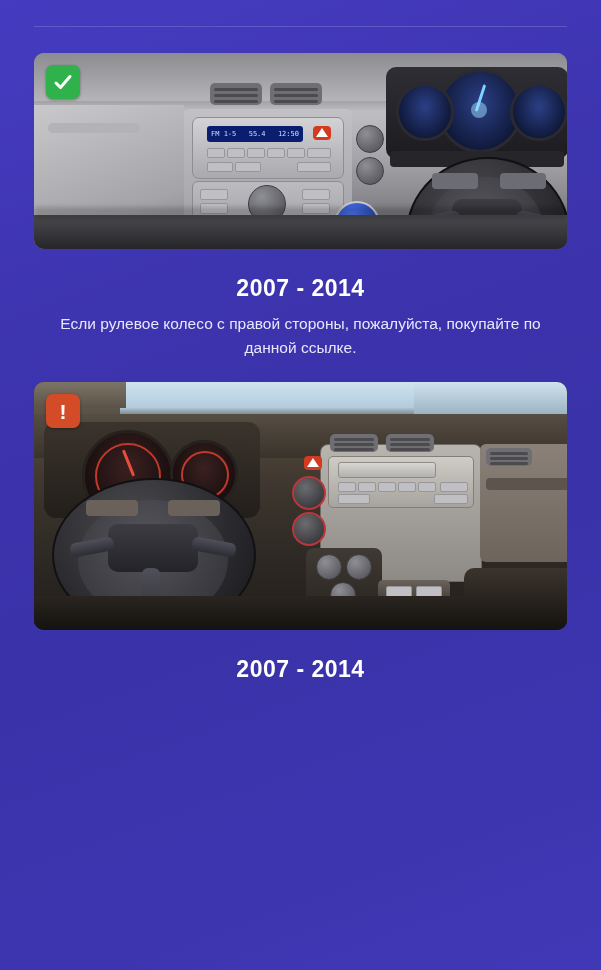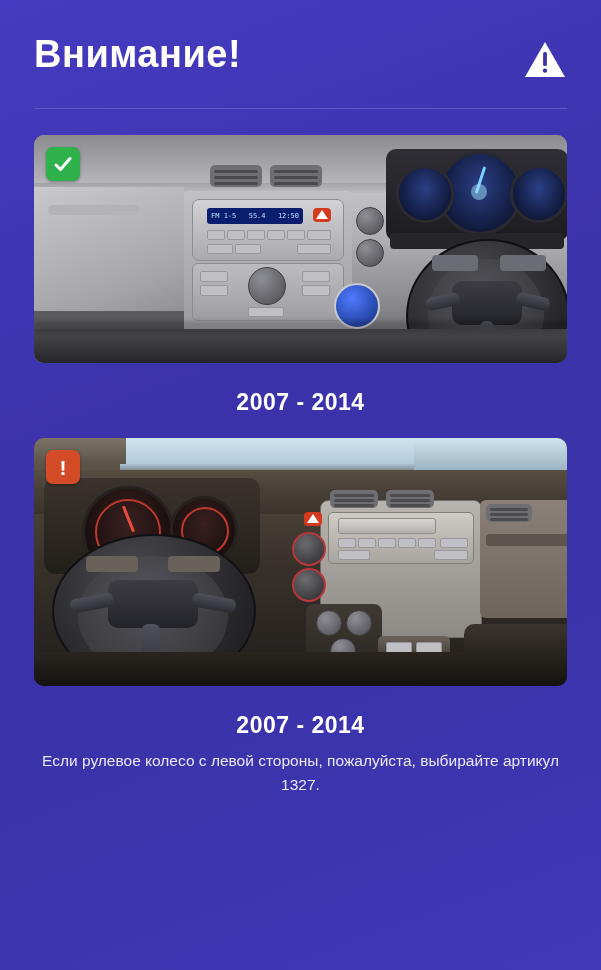--- a/index.html
+++ b/index.html
@@ -47,21 +47,21 @@
     margin: 26px 34px 0 34px;
     height: 1px;
     background: rgba(255,255,255,0.16);
   }
   
   .card {
     position: relative;
     margin: 26px 34px 0 34px;
     border-radius: 10px;
     overflow: hidden;
-    height: 228px;
+    height: 196px;
     background: #2b2b2f;
   }
   .badge {
     position: absolute;
     top: 12px;
     left: 12px;
     width: 34px;
     height: 34px;
     border-radius: 7px;
     display: flex;
@@ -223,30 +223,20 @@
     background: linear-gradient(180deg,#d8d6d2,#b3b1ad);
     border-radius: 3px;
     border: 1px solid #8e8c88;
   }
 </style>
 </head>
 <body>
 
 <div class="page">
 
-  <div class="header">
-    <h1 class="header-title">Внимание!</h1>
-    <span class="warn-icon">
-      <svg viewBox="0 0 44 44" width="44" height="44" aria-hidden="true">
-        <path d="M22 4 L42 39 L2 39 Z" fill="#ffffff"></path>
-        <rect x="20.1" y="14" width="3.8" height="14" rx="1.6" fill="#3b34a8"></rect>
-        <circle cx="22" cy="32.6" r="2.2" fill="#3b34a8"></circle>
-      </svg>
-    </span>
-  </div>
   <div class="header-rule"></div>
 
   <div class="card">
     <div class="badge ok">
       <svg viewBox="0 0 20 20" aria-hidden="true">
         <path d="M3 11 L7.5 15.5 L17 4.5" fill="none" stroke="#ffffff" stroke-width="3" stroke-linecap="round" stroke-linejoin="round"></path>
       </svg>
     </div>
 
     <div class="scene scene-rhd">
@@ -327,20 +317,21 @@
       <div class="sh spoke" style="left:446px;top:186px;width:14px;height:46px;"></div>
       <div class="sh r4" style="left:398px;top:120px;width:46px;height:16px;background:#6c6c74;"></div>
       <div class="sh r4" style="left:466px;top:120px;width:46px;height:16px;background:#6c6c74;"></div>
 
       <div class="sh" style="left:0;right:0;bottom:0;height:34px;background:linear-gradient(180deg,#4a4a4f,#26262a);"></div>
       <div class="sh shadow-soft" style="left:0;right:0;bottom:30px;height:12px;"></div>
     </div>
   </div>
 
   <div class="caption-year">2007 - 2014</div>
+  <div class="caption-text">Если рулевое колесо с правой стороны, пожалуйста, покупайте по данной ссылке.</div>
 
   <div class="card" style="margin-top:22px;height:248px;">
     <div class="badge warn">
       <span class="excl">!</span>
     </div>
 
     <div class="scene scene-lhd">
 
       <div class="sh windshield" style="left:86px;top:0;width:300px;height:34px;"></div>
       <div class="sh" style="left:86px;top:26px;width:300px;height:12px;background:linear-gradient(180deg,rgba(170,195,212,.9),#5d564c);"></div>
@@ -415,15 +406,14 @@
       <div class="sh" style="left:344px;top:198px;width:72px;height:22px;background:linear-gradient(180deg,#6a635b,#433c35);border-radius:5px;"></div>
       <div class="sh btn-sm" style="left:352px;top:204px;width:24px;height:10px;"></div>
       <div class="sh btn-sm" style="left:382px;top:204px;width:24px;height:10px;"></div>
 
       <div class="sh" style="left:0;right:0;bottom:0;height:34px;background:linear-gradient(180deg,#2a251f,#141210);"></div>
       <div class="sh" style="left:430px;bottom:22px;width:170px;height:40px;background:linear-gradient(180deg,#3a342d,#221e19);border-radius:10px;"></div>
     </div>
   </div>
 
   <div class="caption-year">2007 - 2014</div>
-  <div class="caption-text">Если рулевое колесо с левой стороны, пожалуйста, выбирайте артикул 1327.</div>
 
 </div>
 
 </body></html>

